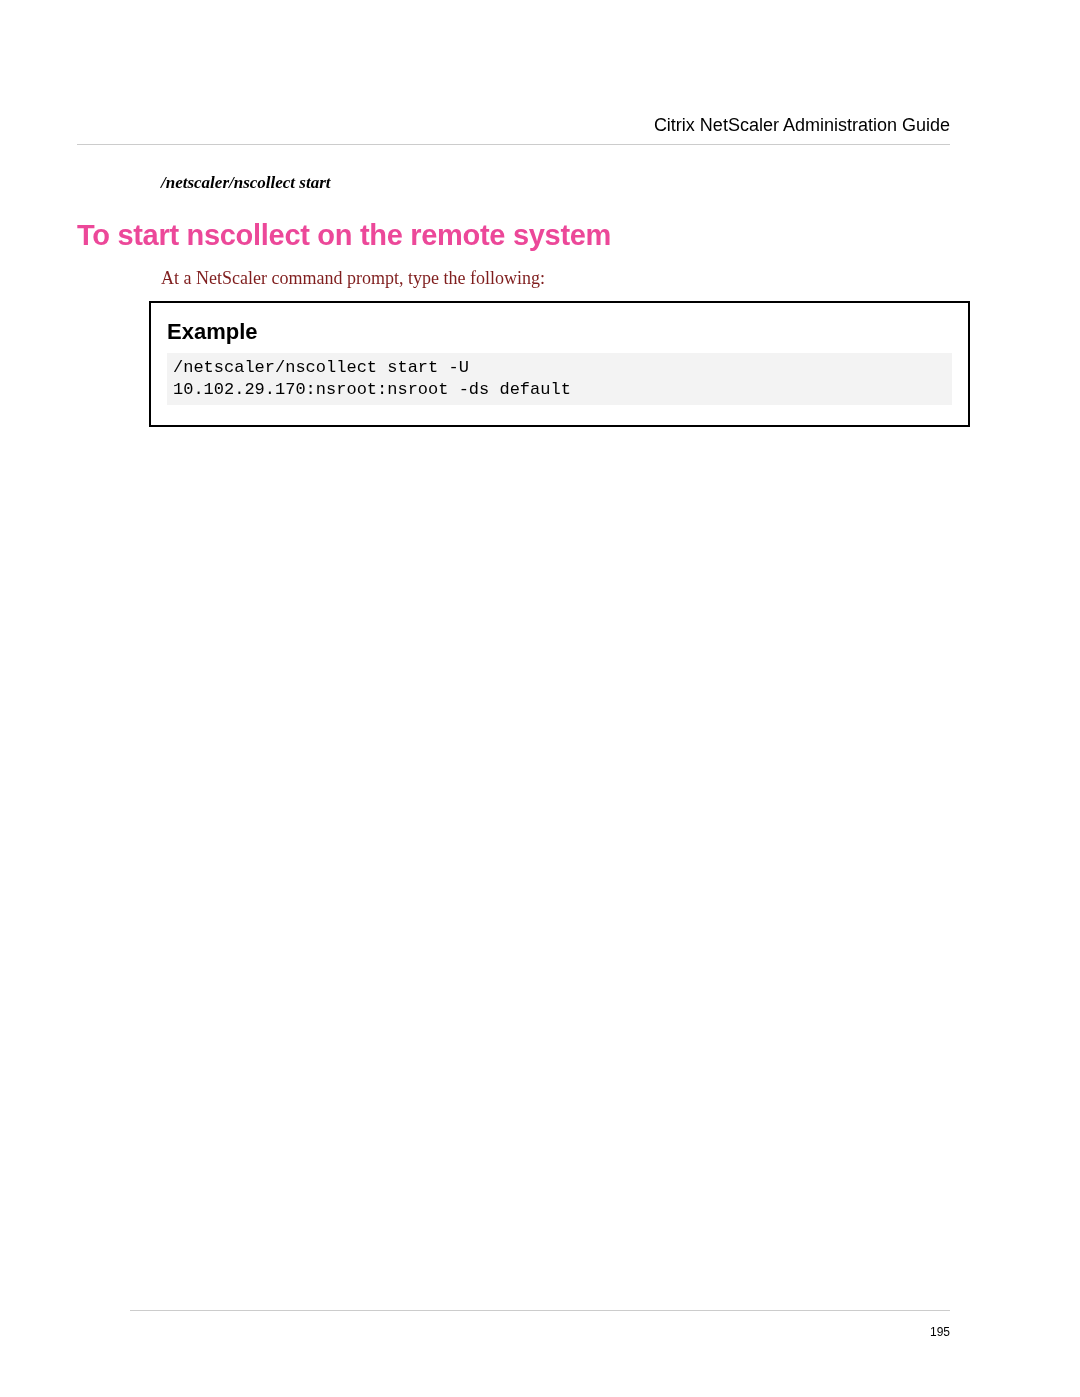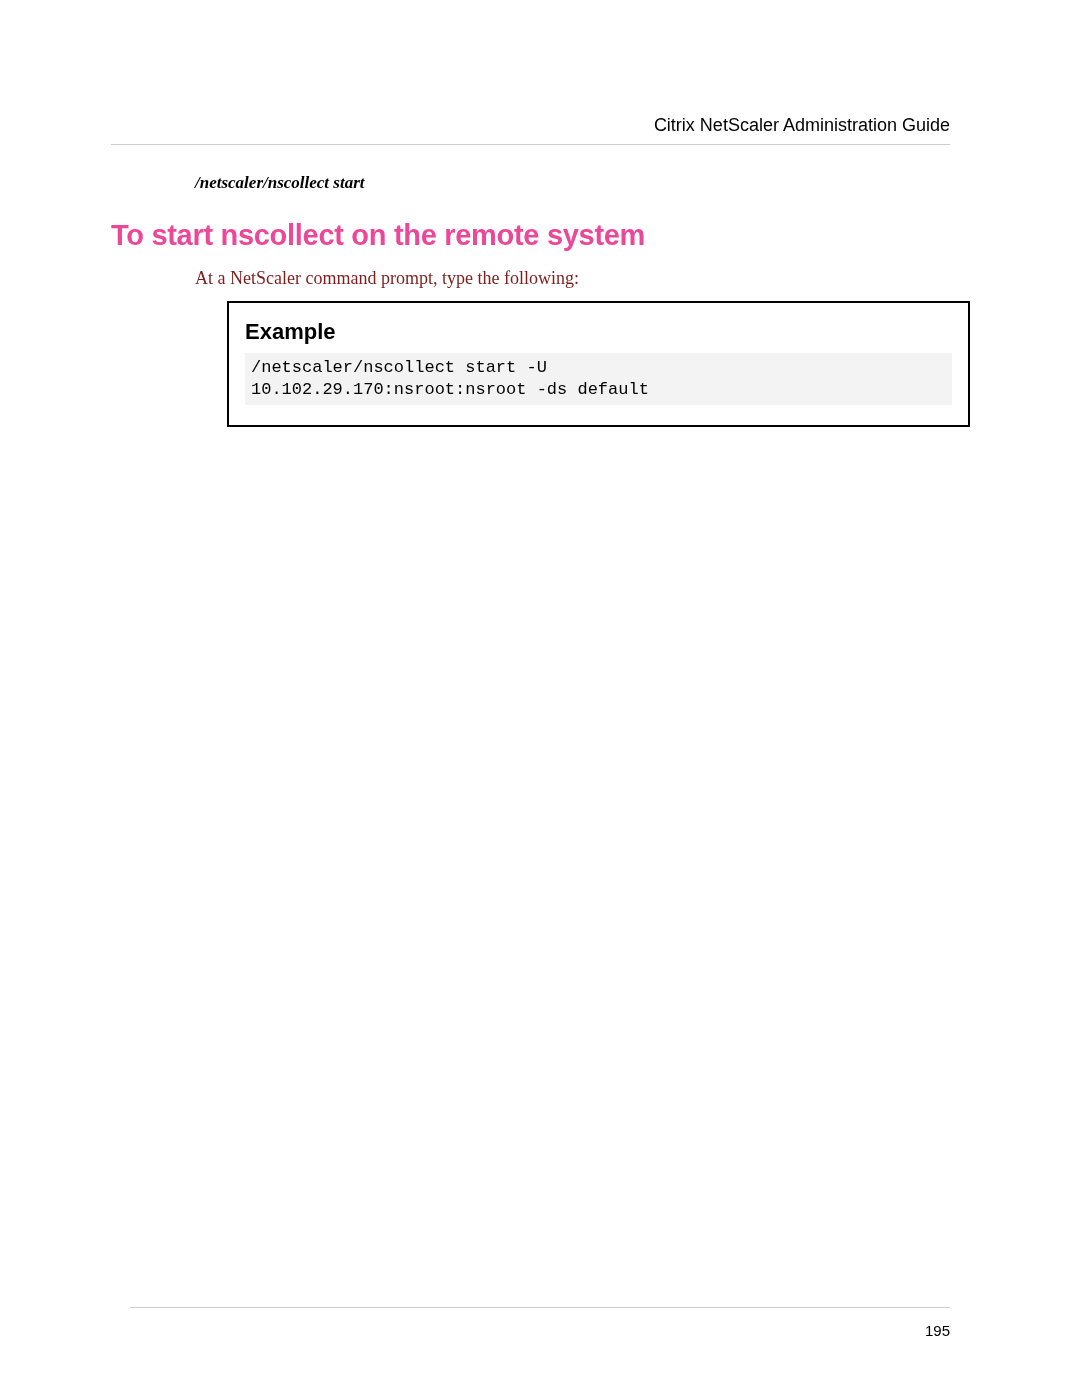--- a/index.html
+++ b/index.html
@@ -9,21 +9,21 @@
     }
     body {
       font-family: "Segoe UI", "Helvetica Neue", Arial, sans-serif;
       background: #ffffff;
       width: 1080px;
       height: 1397px;
       position: relative;
       color: #000;
     }
     .page {
-      padding: 115px 130px 60px 111px;
+      padding: 115px 130px 60px 77px;
       height: 100%;
       position: relative;
     }
     .header-title {
       text-align: right;
       font-size: 18px;
       color: #000;
       font-weight: 400;
       margin-bottom: 8px;
     }
@@ -69,21 +69,21 @@
       font-weight: 400;
       font-style: normal;
     }
     .syntax-italic {
       font-style: italic;
       font-weight: 400;
     }
     .example-box {
       border: 2px solid #000;
       padding: 16px 16px 20px 16px;
-      margin-left: 116px;
+      margin-left: 72px;
       margin-right: -20px;
     }
     .example-heading {
       font-size: 22px;
       font-weight: 700;
       color: #000;
       margin-bottom: 8px;
     }
     .code-block {
       background: #f3f3f3;
@@ -100,21 +100,21 @@
       left: 130px;
       right: 130px;
     }
     .footer-rule {
       border: none;
       border-top: 1px solid #ccc;
       margin-bottom: 14px;
     }
     .page-number {
       text-align: right;
-      font-size: 15px;
+      font-size: 12px;
       color: #000;
     }
   </style>
 </head>
 <body>
 
 <div class="page">
 
   <div class="header-title">Citrix NetScaler Administration Guide</div>
   <hr class="header-rule">

